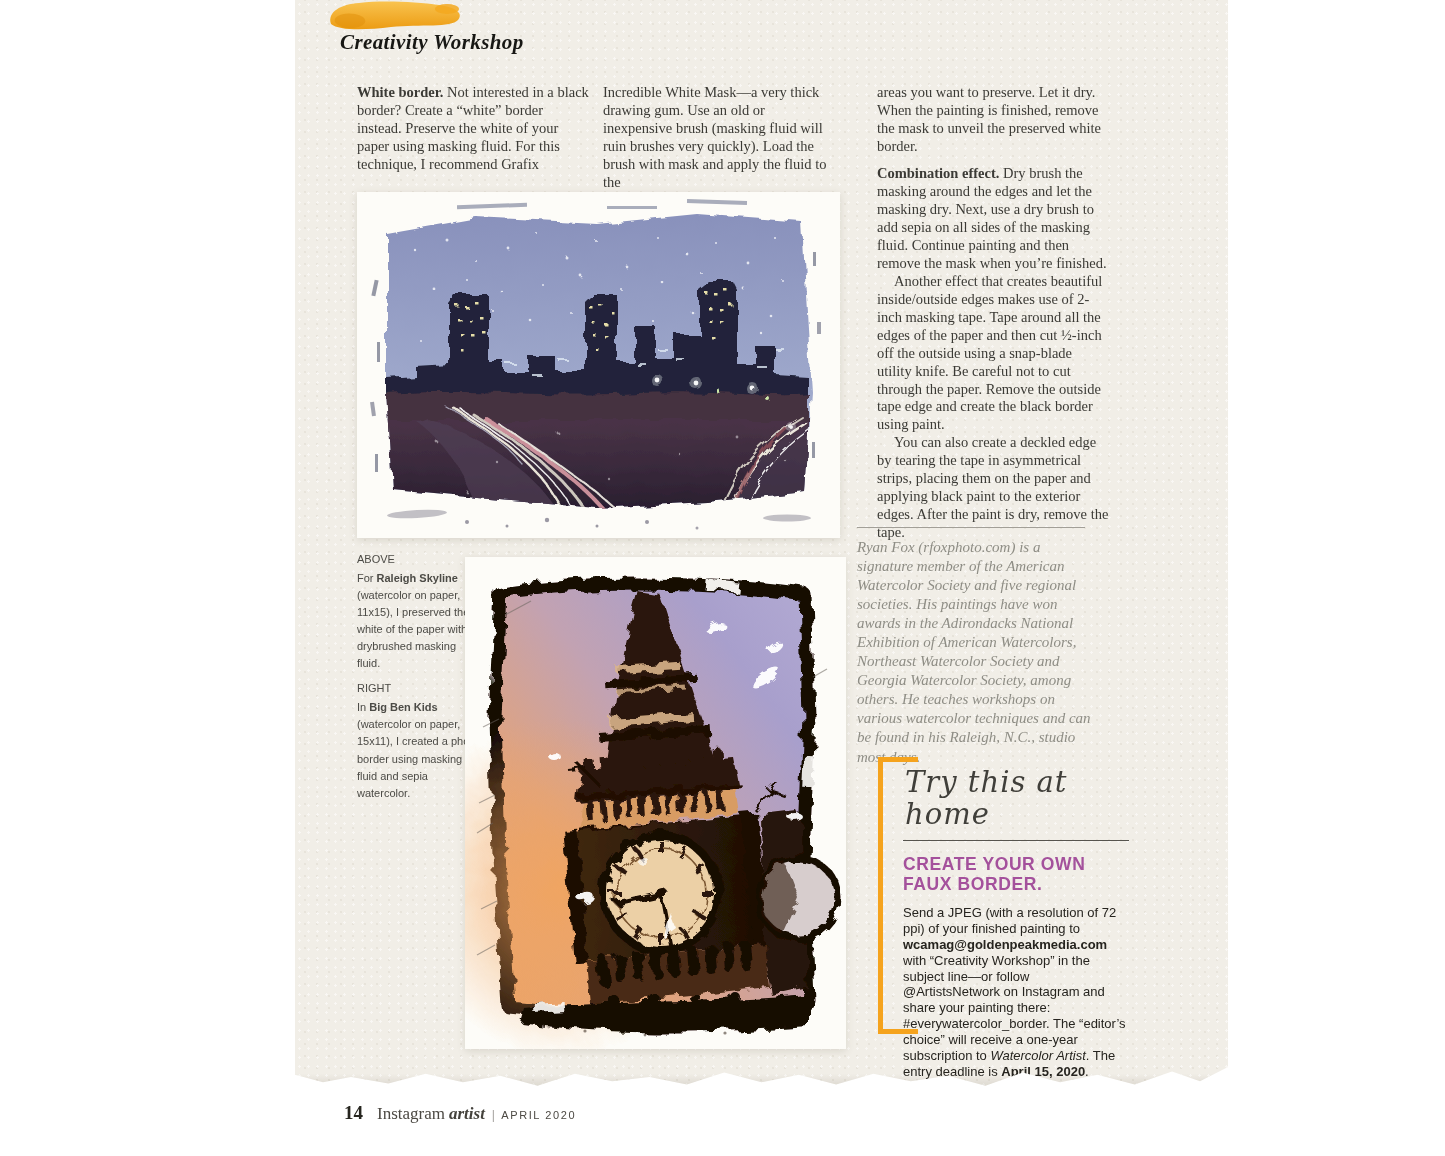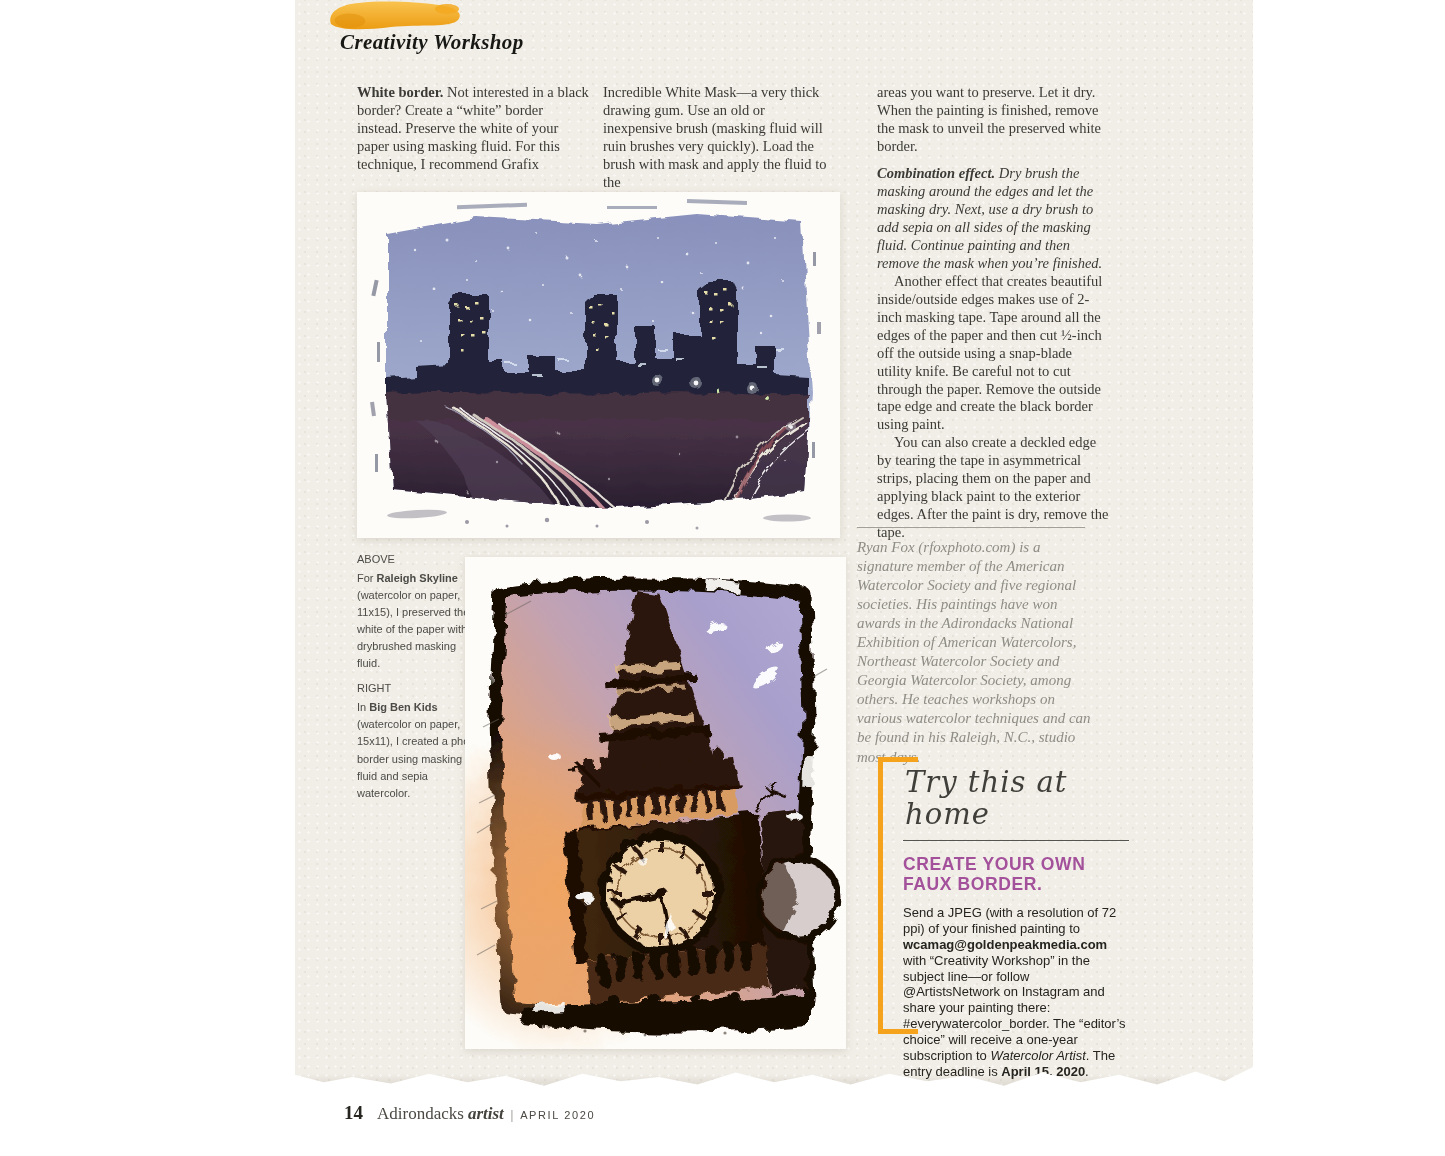--- a/index.html
+++ b/index.html
@@ -7,36 +7,35 @@
     width:1445px;height:1156px;position:relative;background:#ffffff;
     font-family:"Liberation Serif", serif;overflow:hidden;
   }
   .page{
     position:absolute;left:295px;top:0;width:933px;height:1090px;
     background:
       radial-gradient(rgba(255,255,255,.55) 1px, transparent 1.3px) 0 0/9px 9px,
       radial-gradient(rgba(175,165,145,.14) 1px, transparent 1.3px) 4px 6px/12px 12px,
       #f1eee7;
     clip-path:polygon(0 0,100% 0,100% 97.9%,97% 99.2%,94% 98.3%,90% 99.5%,86% 98.6%,82% 99.3%,78% 98.4%,74% 99.6%,70% 98.7%,66% 99.2%,62% 98.5%,58% 99.5%,54% 98.6%,50% 99.3%,46% 98.4%,42% 99.5%,38% 98.8%,34% 99.2%,30% 98.5%,26% 99.6%,22% 98.7%,18% 99.3%,14% 98.5%,10% 99.4%,6% 98.8%,3% 99.3%,0 98.6%);
-    padding-left:25px;
   }
   .page::after{
     content:"";position:absolute;left:0;right:0;bottom:0;height:16px;
     background:linear-gradient(to bottom, rgba(0,0,0,0), rgba(110,100,82,.20));
   }
   .splash{position:absolute;left:30px;top:0;width:142px;height:32px;}
   .section-title{position:absolute;left:45px;top:30px;margin:0;
     font:italic 700 21px "Liberation Serif", serif;letter-spacing:.4px;color:#171714;}
   .col{position:absolute;top:84px;width:233px;margin:0;
     font-size:14.5px;line-height:1.24;color:#3b3a35;}
   .col1{left:62px;} .col2{left:308px;}
   .col3{position:absolute;left:582px;top:84px;width:233px;
     font-size:14.5px;line-height:1.24;color:#3b3a35;}
   .col3 p{margin:0;}
-  .col3 p.gap{margin-top:9px;font-style:italic;}
+  .col3 p.gap{margin-top:9px;}
   .col3 p.ind{text-indent:17px;}
   .lead{font-weight:700;}
   .painting{position:absolute;margin:0;background:#fdfcf8;box-shadow:0 2px 8px rgba(96,84,60,.16);}
   .p1{left:62px;top:192px;width:483px;height:346px;}
   .p2{left:170px;top:557px;width:381px;height:492px;}
   .painting svg{display:block;width:100%;height:100%;}
   .captions{position:absolute;left:62px;top:551px;width:122px;
     font-family:Liberation Sans, sans-serif;color:#4c4b46;font-size:11px;line-height:1.55;}
   .cap + .cap{margin-top:8px;}
   .cap-label{margin-bottom:2px;}
@@ -421,17 +420,17 @@
   <div class="trybox">
     <div class="script">Try this at home</div>
     <div class="purple"><span>CREATE YOUR OWN</span><br><span>FAUX BORDER.</span></div>
     <p class="boxbody"><span>Send a JPEG (with a resolution of 72 ppi) of your finished painting to </span><span class="bb">wcamag@goldenpeakmedia.com</span><span> with “Creativity Workshop” in the subject line—or follow @ArtistsNetwork on Instagram and share your painting there: #everywatercolor_border. The “editor’s choice” will receive a one-year subscription to </span><span class="bi">Watercolor Artist</span><span>. The entry deadline is </span><span class="bb">April 15, 2020</span><span>.</span></p>
   </div>
 
 </div>
 
 <div class="footer">
   <span class="pagenum">14</span>
-  <span class="magroman">Adirondacks</span>
+  <span class="magroman">Instagram</span>
   <span class="magitalic">artist</span>
   <span class="sep">|</span>
   <span class="issue">APRIL 2020</span>
 </div>
 
 </body></html>

